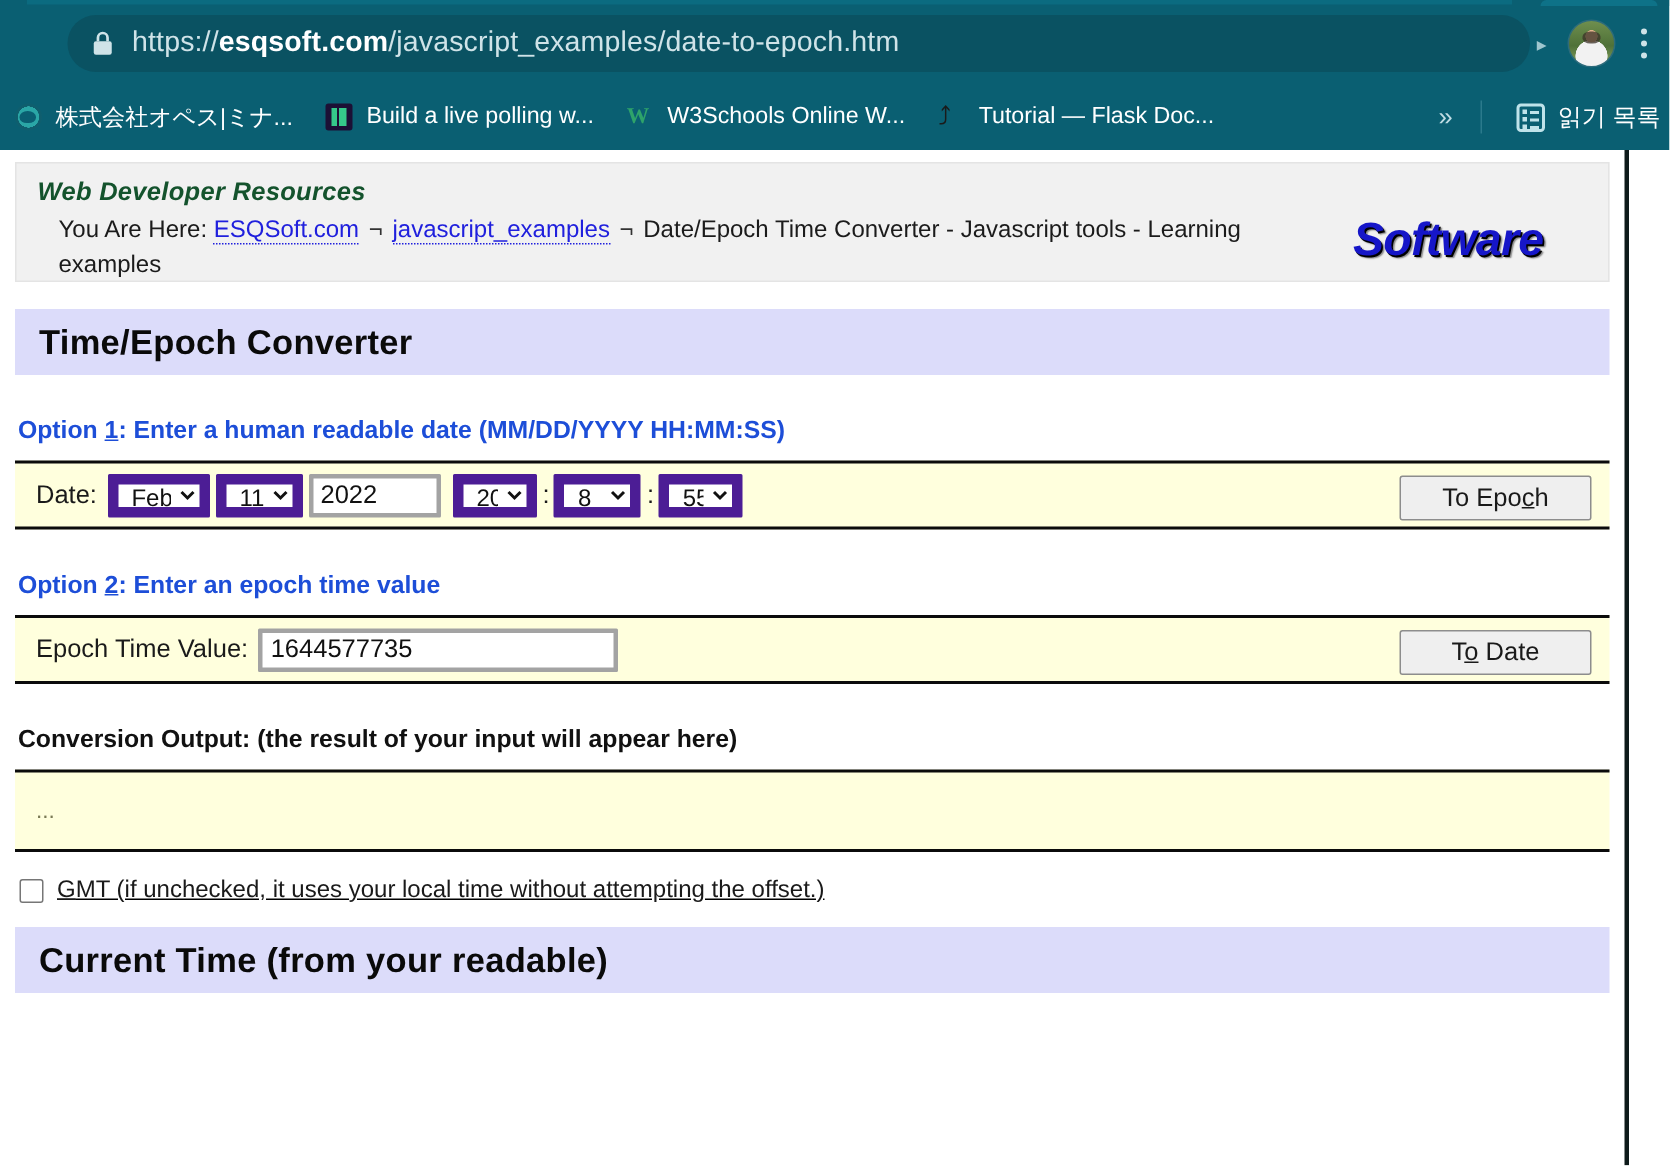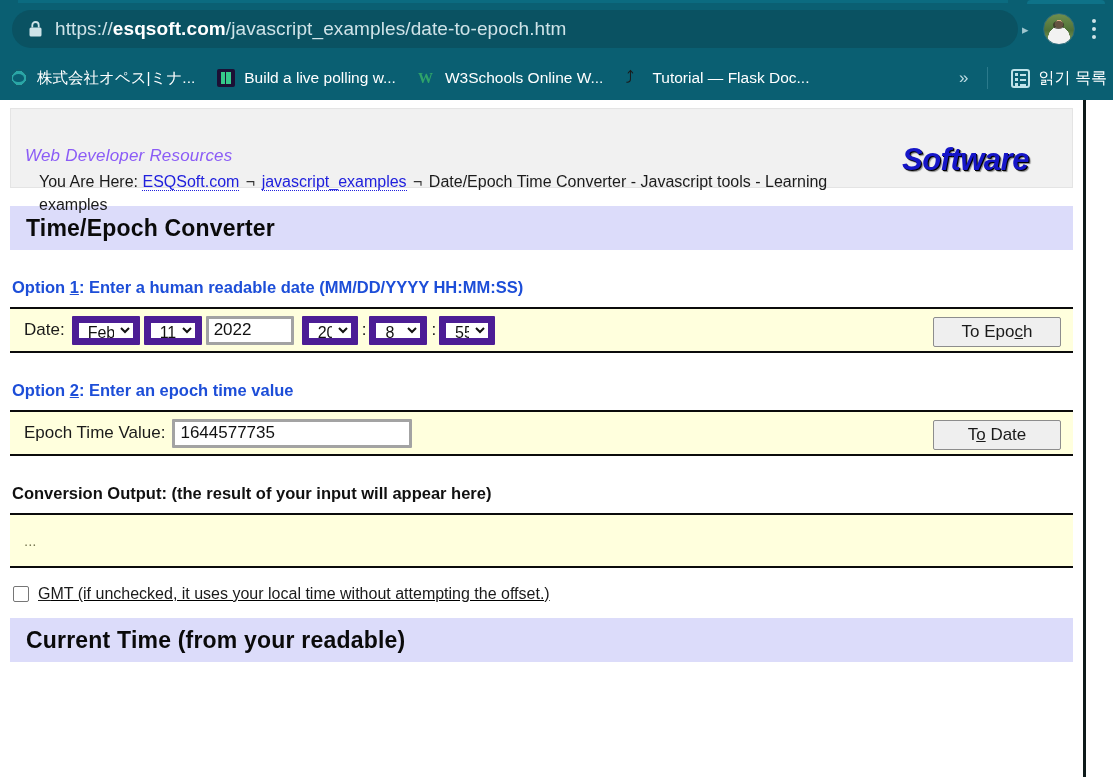--- a/index.html
+++ b/index.html
@@ -27,21 +27,21 @@
     content: ""; position: absolute; top: 0; left: 18px; width: 990px; height: 3px;
     background: #0b6b80;
   }
   #tabstrip-sliver::after {
     content: ""; position: absolute; top: 0; right: 8px; width: 78px; height: 4px;
     background: #0e7288; border-top-left-radius: 8px; border-top-right-radius: 8px;
   }
 
   #toolbar {
     position: absolute; top: 4px; left: 0; right: 0; height: 50px;
-    display: flex; align-items: center;
+    display: flex; align-items: center; padding-left: 33px;
   }
   #omnibox {
     margin-left: 12px;
     height: 38px;
     flex: 1 1 auto;
     max-width: 1006px;
     background: #0a5262;
     border-radius: 19px;
     display: flex; align-items: center;
     padding: 0 16px;
@@ -140,23 +140,22 @@
   
   #site-header {
     margin: 8px 0 0 0;
     background: #f1f1f1;
     border: 1px solid #e4e4e4;
     height: 80px;
     position: relative;
     padding: 9px 12px 0 14px;
   }
   #wdr-title {
-    font-style: italic; font-weight: normal; font-size: 17px; color: #8b5cf6;
+    font-style: italic; font-weight: bold; font-size: 17px; color: #14532d;
     letter-spacing: .2px;
-    margin-top: 28px;
   }
   #breadcrumb {
     margin-top: 4px; padding-left: 14px;
     font-size: 16px; color: #1b1b1b; line-height: 23px; max-width: 870px;
   }
   #breadcrumb a {
     color: #2020dd; text-decoration: none;
     border-bottom: 1px dotted #2020dd;
   }
   .crumb-sep { color:#333; padding: 0 2px; }

